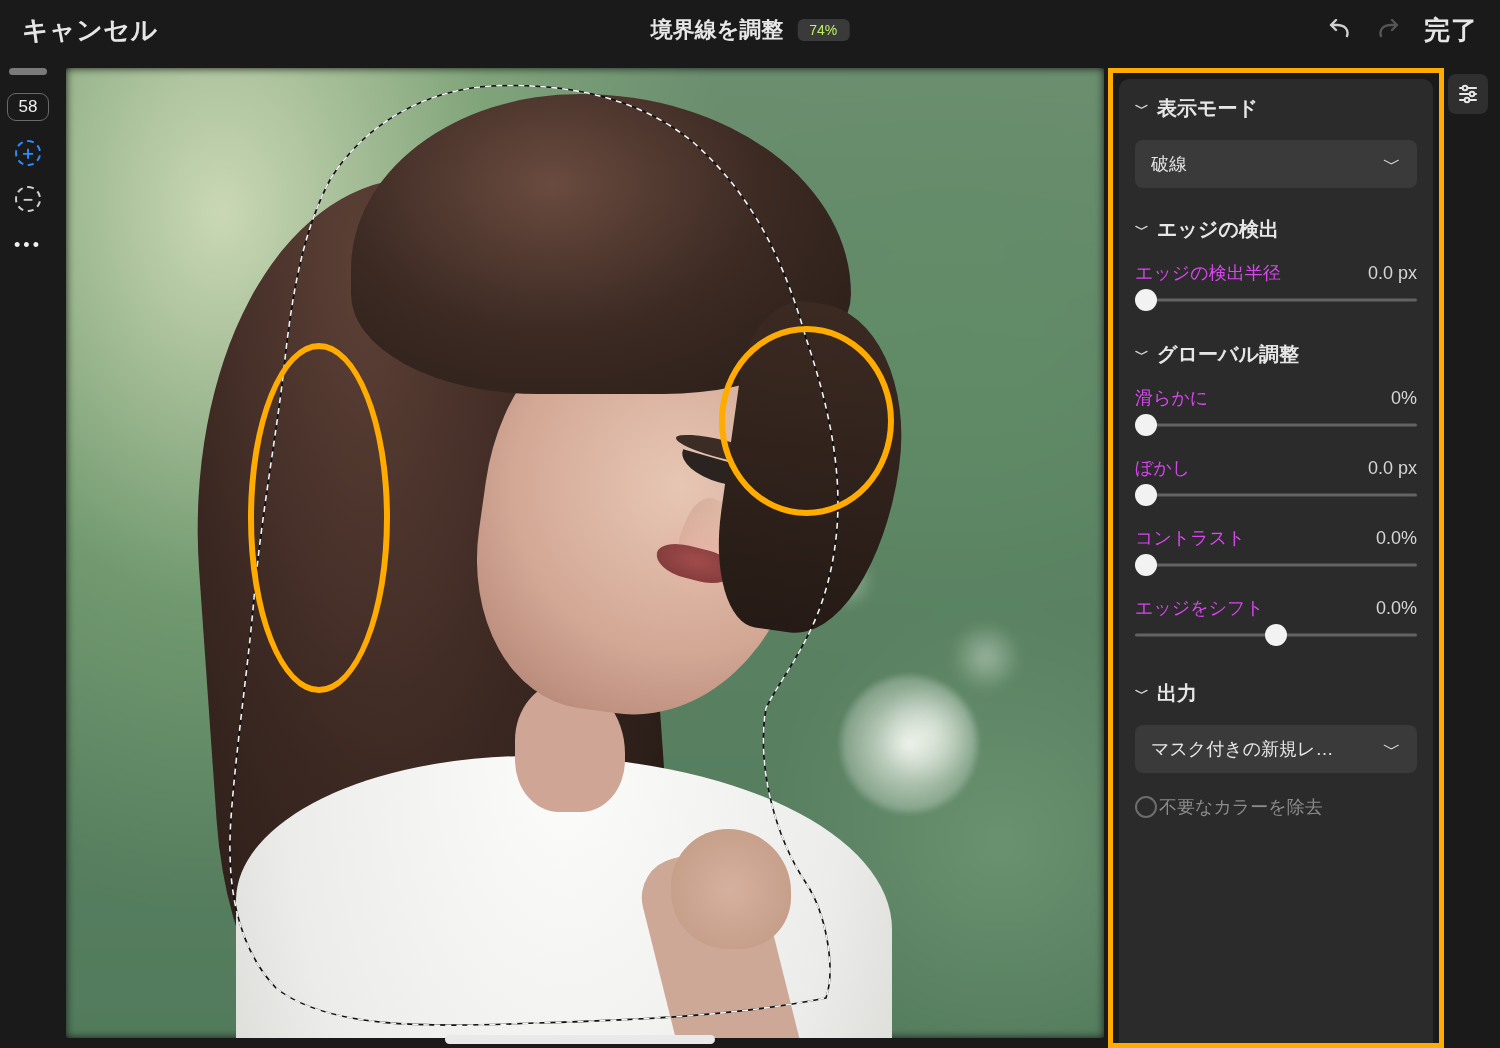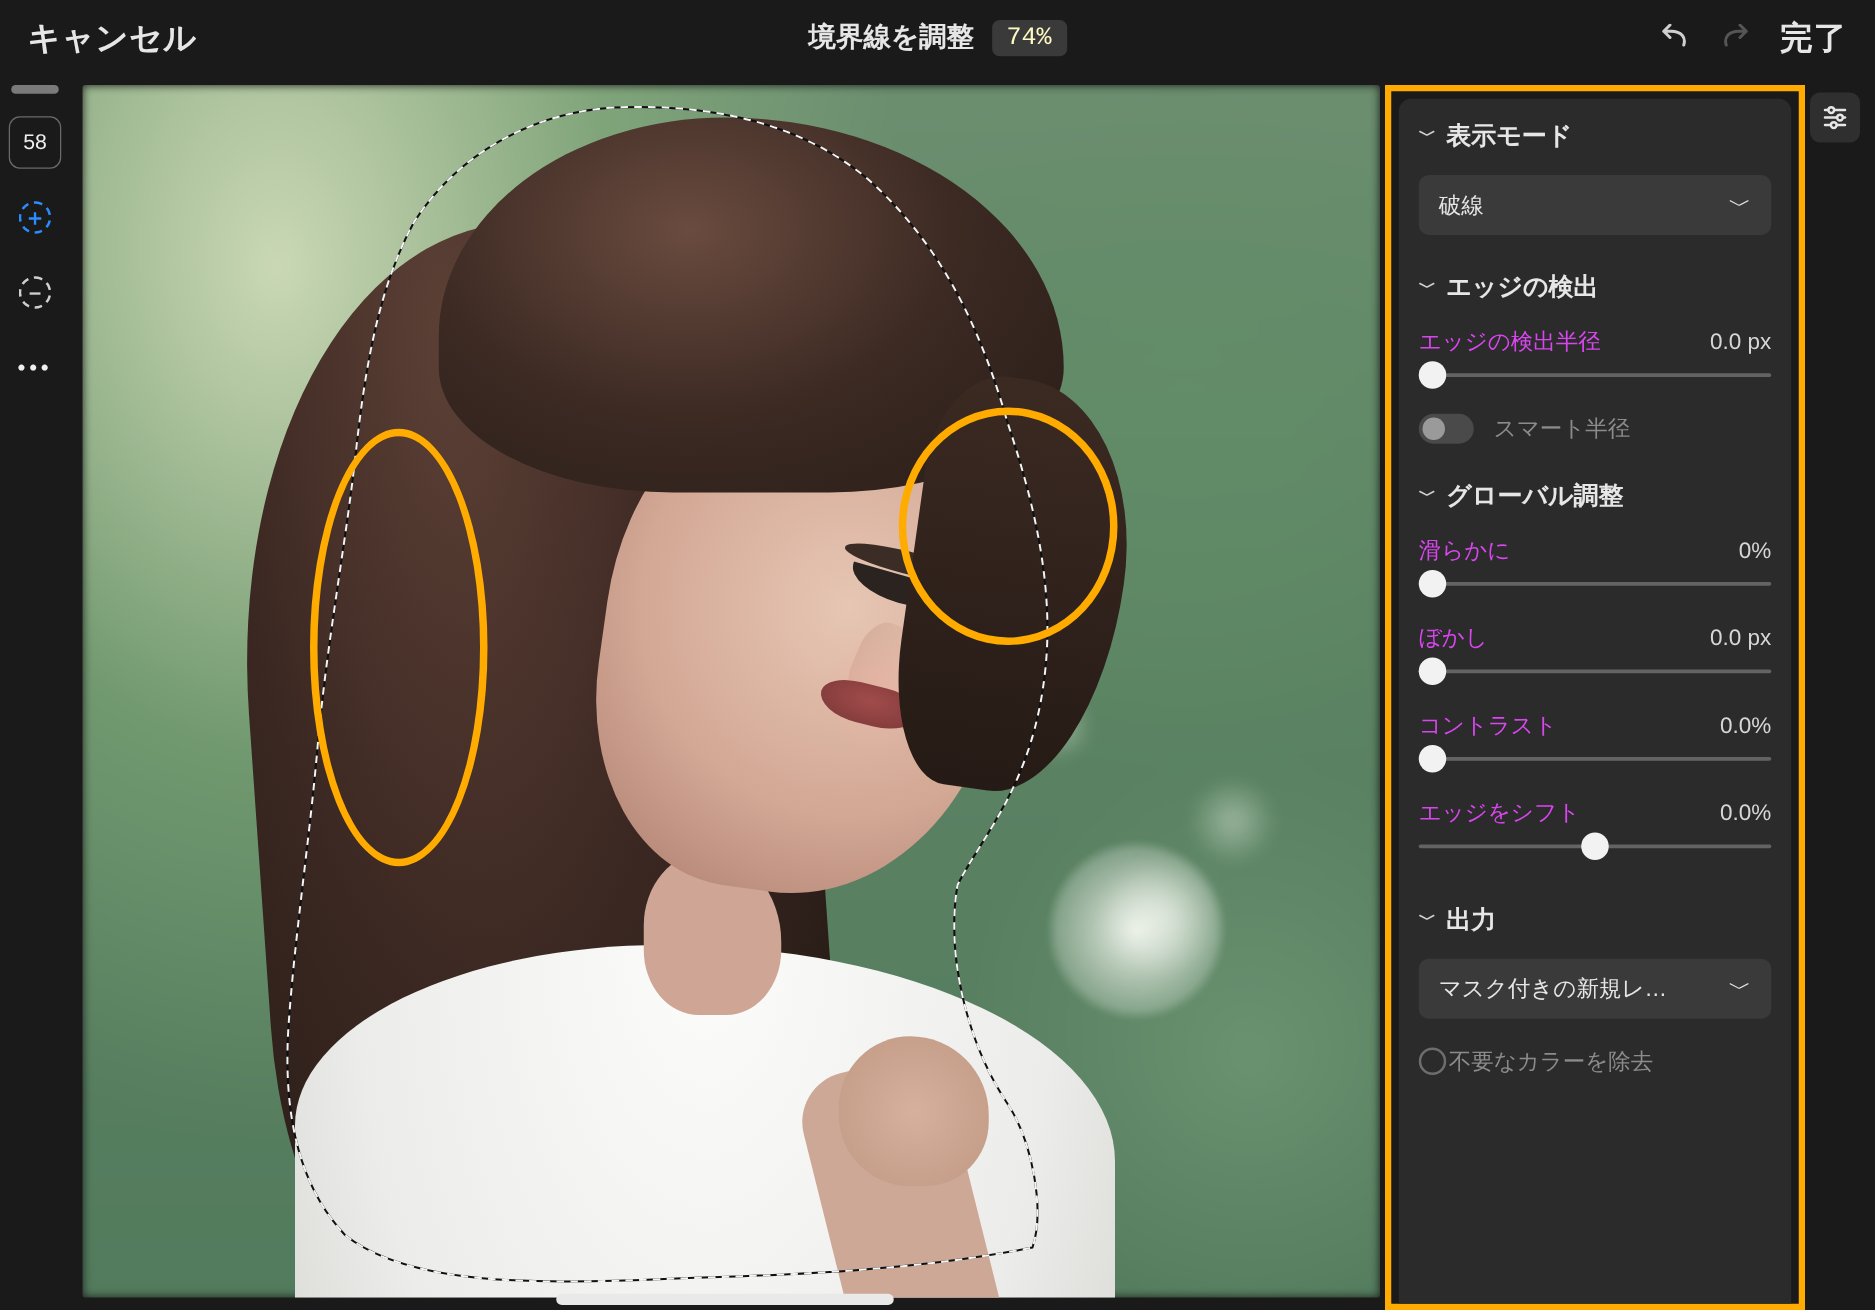--- a/index.html
+++ b/index.html
@@ -31,23 +31,22 @@
     display: flex;
     align-items: center;
     gap: 14px;
   }
   .cancel { font-size: 26px; font-weight: 600; letter-spacing: .5px; }
   .title { font-size: 22px; font-weight: 600; }
   .zoom-badge {
     background: #3a3a3a;
     border-radius: 6px;
     padding: 3px 12px;
-    font-size: 20px;
-    color: #fef9c3;
-    font-family: Liberation Mono, monospace;
+    font-size: 14px;
+    color: #bef264;
   }
   .spacer { flex: 1; }
   .icon-btn {
     width: 30px; height: 30px;
     display: flex; align-items: center; justify-content: center;
     color: #cfcfcf;
     cursor: pointer;
   }
   .icon-btn.dim { color: #555; }
   .done { font-size: 26px; font-weight: 700; letter-spacing: 1px; }
@@ -64,21 +63,21 @@
     align-items: center;
     gap: 18px;
     background: #1a1a1a;
   }
   .tool-pill {
     width: 38px; height: 7px;
     background: #7a7a7a;
     border-radius: 4px;
   }
   .tool {
-    width: 42px; height: 42px;
+    width: 42px; height: 28px;
     border-radius: 9px;
     display: flex; align-items: center; justify-content: center;
     font-size: 16px;
     color: #efefef;
   }
   .tool.boxed { border: 1.6px solid #6a6a6a; }
   .tool.num { font-size: 17px; }
   .circle-plus {
     width: 26px; height: 26px; border-radius: 50%;
     border: 2px dashed #2a8cff;
@@ -455,26 +454,20 @@
           <div>
             <div class="row">
               <span class="label">エッジの検出半径</span>
               <span class="val">0.0 px</span>
             </div>
             <div class="slider">
               <div class="track"></div>
                 <div class="thumb" style="left:4%"></div>
             </div>
           </div>
-          <div class="toggle-row">
-            <div class="toggle">
-                <div class="knob"></div>
-              </div>
-            <span>スマート半径</span>
-          </div>
 
           <div class="section-title" style="margin-top:10px">
             <span class="caret">﹀</span>
             <span>グローバル調整</span>
           </div>
 
           <div>
             <div class="row">
               <span class="label">滑らかに</span>
               <span class="val">0%</span>

